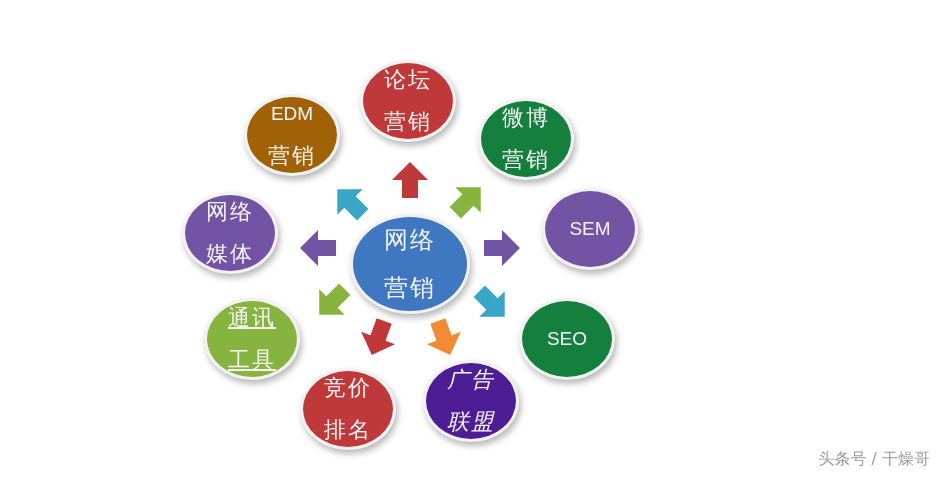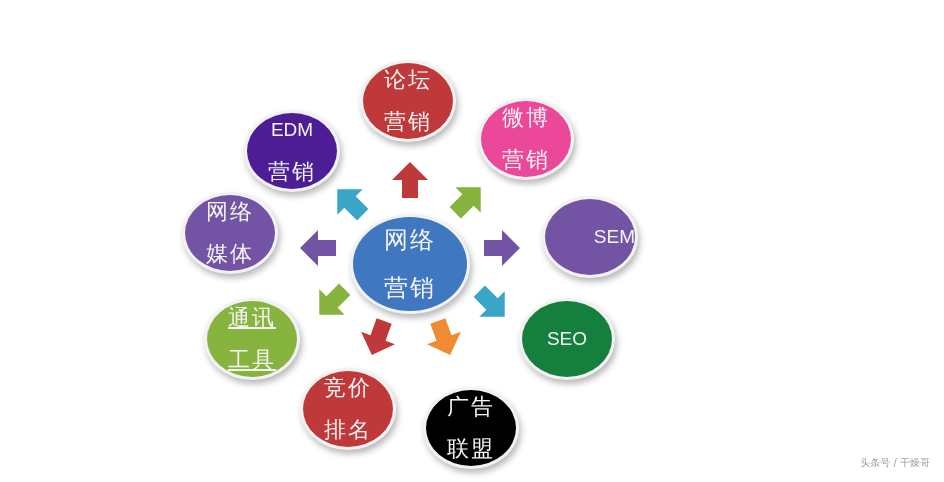--- a/index.html
+++ b/index.html
@@ -13,71 +13,71 @@
     color: #f4f4f4; border: 3px solid #f2f2f2;
     box-shadow: 2px 4px 6px rgba(0,0,0,0.28);
     box-sizing: border-box; text-align: center; gap: 12px;
   }
   .node .line { font-size: 22px; line-height: 30px; letter-spacing: 2px; }
   .node .line.latin { font-family: "Liberation Sans", sans-serif; font-size: 19px; letter-spacing: 0; }
   .center .line { font-size: 24px; line-height: 36px; }
   .arrow { position: absolute; width: 40px; height: 40px; }
   .arrow svg { width: 100%; height: 100%; display: block; }
   .watermark {
-    position: absolute; right: 14px; bottom: 12px; font-size: 10px; color: #9a9a9a;
+    position: absolute; right: 14px; bottom: 12px; font-size: 16px; color: #9a9a9a;
     font-family: "DejaVu Sans", sans-serif;
   }
 </style>
 </head>
 <body>
 
 <div class="node center" style="left:350px; top:214px; width:120px; height:100px; background:#3f77c0;">
   <div class="line">网络</div>
   <div class="line">营销</div>
 </div>
 
 <div class="node" style="left:360px; top:60px; width:96px; height:82px; background:#c0393a;">
   <div class="line">论坛</div>
   <div class="line">营销</div>
 </div>
 
-<div class="node" style="left:478px; top:98px; width:96px; height:82px; background:#ec4899;align-items:center;">
+<div class="node" style="left:478px; top:98px; width:96px; height:82px; background:#15803d;align-items:center;">
   <div class="line">微博</div>
   <div class="line">营销</div>
 </div>
 
-<div class="node" style="left:542px; top:196px; width:96px; height:82px; background:#7354a4;align-items:flex-end;">
+<div class="node" style="left:542px; top:188px; width:96px; height:82px; background:#7354a4;">
   <div class="line latin">SEM</div>
 </div>
 
 <div class="node" style="left:519px; top:298px; width:96px; height:82px; background:#15803d;">
   <div class="line latin">SEO</div>
 </div>
 
-<div class="node" style="left:423px; top:387px; width:96px; height:82px; background:#000000;">
+<div class="node" style="left:423px; top:360px; width:96px; height:82px; background:#4c1d95;font-style:italic;">
   <div class="line">广告</div>
   <div class="line">联盟</div>
 </div>
 
 <div class="node" style="left:300px; top:368px; width:96px; height:82px; background:#c0393a;text-align:right;">
   <div class="line">竞价</div>
   <div class="line">排名</div>
 </div>
 
 <div class="node" style="left:204px; top:298px; width:96px; height:82px; background:#86b43e;text-decoration:underline;">
   <div class="line">通讯</div>
   <div class="line">工具</div>
 </div>
 
 <div class="node" style="left:182px; top:192px; width:96px; height:82px; background:#7354a4;">
   <div class="line">网络</div>
   <div class="line">媒体</div>
 </div>
 
-<div class="node" style="left:244px; top:110px; width:96px; height:82px; background:#4c1d95;text-align:center;">
+<div class="node" style="left:244px; top:94px; width:96px; height:82px; background:#a16207;text-align:center;">
   <div class="line latin">EDM</div>
   <div class="line">营销</div>
 </div>
 
 <div class="arrow" style="left:390px; top:160px; transform:rotate(0deg);">
   <svg viewBox="0 0 40 40">
       <polygon points="20,2 38,20 28,20 28,38 12,38 12,20 2,20" fill="#c0393a"></polygon>
     </svg>
 </div>
 <div class="arrow" style="left:448px; top:180px; transform:rotate(45deg);">

